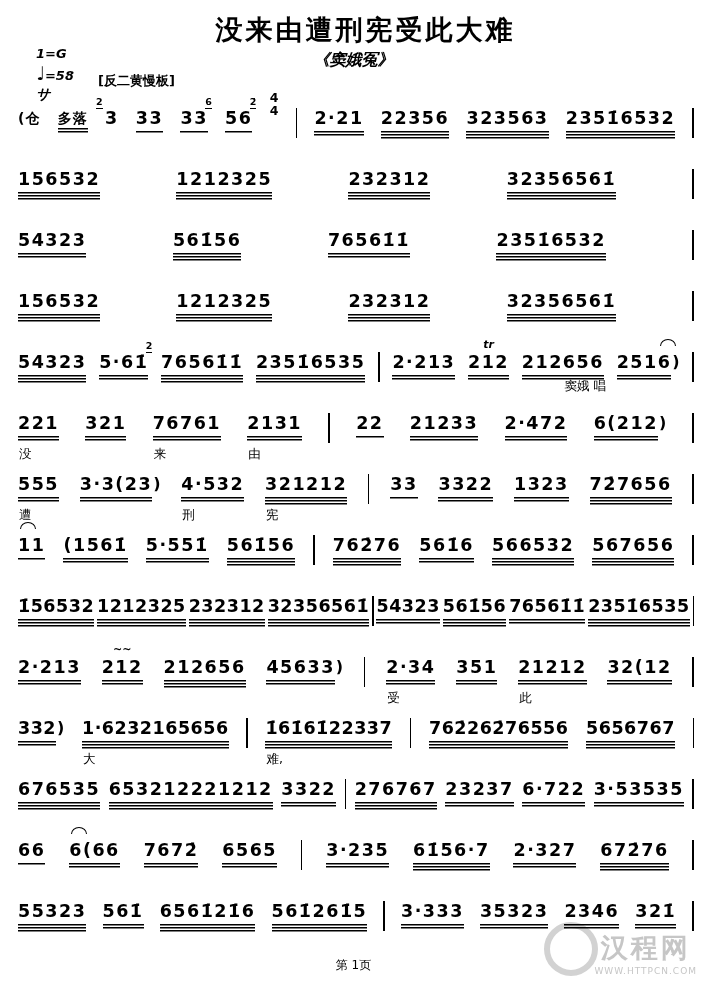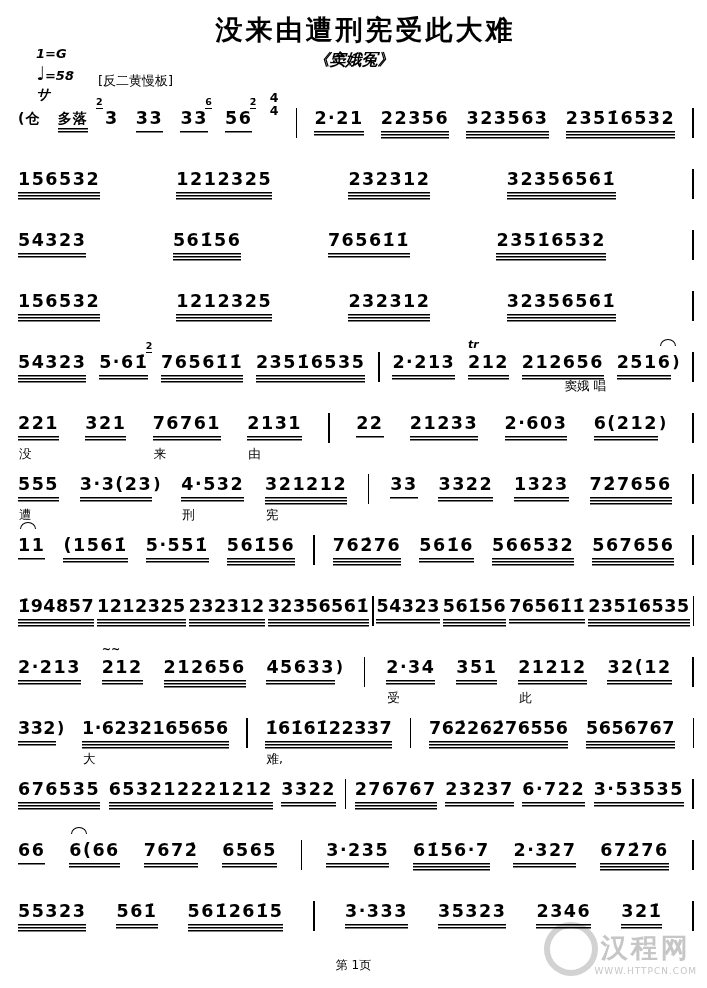--- a/index.html
+++ b/index.html
@@ -5,21 +5,21 @@
   html,body{margin:0;padding:0;background:#fff;}
   .page{width:707px;height:988px;position:relative;background:#fff;overflow:hidden;
         font-family:"DejaVu Sans","Liberation Sans",sans-serif;color:#000;}
   .title{position:absolute;top:12px;left:12px;width:100%;text-align:center;
          font-size:27px;font-weight:bold;letter-spacing:3px;}
   .subtitle{position:absolute;top:50px;left:0;width:100%;text-align:center;
             font-size:16px;font-weight:bold;font-style:italic;}
   .keyblock{position:absolute;left:36px;top:46px;font-size:13px;font-weight:bold;line-height:1.25;font-style:italic;}
   .tempo-note{font-size:19px;}
   .ban-symbol{font-size:14px;}
-  .style-label{position:absolute;left:98px;top:72px;font-size:13px;font-weight:normal;}
+  .style-label{position:absolute;left:98px;top:72px;font-size:13px;font-weight:bold;}
   .score{position:absolute;top:108px;left:18px;right:13px;z-index:2;}
   .score-line{display:flex;justify-content:space-between;align-items:flex-start;
               height:47px;margin-bottom:14px;position:relative;}
   .cell{position:relative;display:inline-block;white-space:nowrap;}
   .num{display:inline-block;font-size:17.5px;font-weight:bold;letter-spacing:1.5px;
        line-height:1.2;padding-bottom:11px;background-repeat:no-repeat;}
   .tight .num{letter-spacing:0.5px;}
   .cn .num{font-size:14px;letter-spacing:1px;}
   .u1 .num{background-image:linear-gradient(#000,#000);
            background-size:100% 1.5px;
@@ -27,21 +27,21 @@
   .u2 .num{background-image:linear-gradient(#000,#000),linear-gradient(#000,#000);
            background-size:100% 1.5px,100% 1.5px;
            background-position:0 calc(100% - 8px),0 calc(100% - 5px);}
   .u3 .num{background-image:linear-gradient(#000,#000),linear-gradient(#000,#000),linear-gradient(#000,#000);
            background-size:100% 1.5px,100% 1.5px,100% 1.5px;
            background-position:0 calc(100% - 8px),0 calc(100% - 5px),0 calc(100% - 2px);}
   .post{font-size:16px;font-weight:bold;vertical-align:top;margin-left:1px;}
   .sup{position:absolute;top:-11px;font-size:9.5px;font-weight:bold;
        border-bottom:1.5px solid #000;line-height:1;padding-bottom:1px;}
   .sup.sp-l{left:-9px;} .sup.sp-r{right:-4px;}
-  .above{position:absolute;top:-13px;left:0;right:0;
+  .above{position:absolute;top:-13px;left:0;right:0;text-align:center;
          font-size:11px;font-style:italic;font-weight:bold;line-height:1;}
   .above.arc{height:6px;width:14px;border:1.5px solid #000;border-bottom:none;
              border-radius:50%/100% 100% 0 0;left:50%;margin-left:-7px;right:auto;}
   .above.ap-l{left:2px;right:auto;margin-left:0;text-align:left;}
   .above.ap-r{right:4px;left:auto;margin-left:0;text-align:right;}
   .ly{position:absolute;top:33px;left:1px;font-size:12.5px;font-weight:normal;white-space:nowrap;}
   .barline{width:1.5px;height:30px;background:#000;flex:0 0 auto;}
   .timesig{display:flex;flex-direction:column;align-items:center;font-size:12.5px;
            font-weight:bold;line-height:1.05;margin-top:-17px;}
   .singer-label{position:absolute;right:88px;top:26px;font-size:12.5px;}
@@ -128,21 +128,21 @@
         <span class="singer-label">窦娥 唱</span>
       </div>
       <div class="score-line">
         <div class="cell u2"><span class="num">221</span><span class="ly">没</span></div>
         <div class="cell u2"><span class="num">321</span></div>
         <div class="cell u2"><span class="num">76761</span><span class="ly">来</span></div>
         <div class="cell u2"><span class="num">2131</span><span class="ly">由</span></div>
         <div class="barline"></div>
         <div class="cell u1"><span class="num">22</span></div>
         <div class="cell u2"><span class="num">21233</span></div>
-        <div class="cell u2"><span class="num">2·603</span></div>
+        <div class="cell u2"><span class="num">2·472</span></div>
         <div class="cell u2"><span class="num">6(212</span><span class="post">)</span></div>
         <div class="barline"></div>
       </div>
       <div class="score-line">
         <div class="cell u2"><span class="num">555</span><span class="ly">遭</span></div>
         <div class="cell u2"><span class="num">3·3(23</span><span class="post">)</span></div>
         <div class="cell u2"><span class="num">4·532</span><span class="ly">刑</span></div>
         <div class="cell u3"><span class="num">321212</span><span class="ly">宪</span></div>
         <div class="barline"></div>
         <div class="cell u1"><span class="num">33</span></div>
@@ -157,21 +157,21 @@
         <div class="cell u2"><span class="num">5·551̇</span></div>
         <div class="cell u3"><span class="num">561̇56</span></div>
         <div class="barline"></div>
         <div class="cell u3"><span class="num">762̇76</span></div>
         <div class="cell u2"><span class="num">561̇6</span></div>
         <div class="cell u3"><span class="num">566532</span></div>
         <div class="cell u3"><span class="num">567656</span></div>
         <div class="barline"></div>
       </div>
       <div class="score-line tight">
-        <div class="cell u3"><span class="num">1̇94857</span></div>
+        <div class="cell u3"><span class="num">1̇56532</span></div>
         <div class="cell u3"><span class="num">1212325</span></div>
         <div class="cell u3"><span class="num">232312</span></div>
         <div class="cell u3"><span class="num">32356561̇</span></div>
         <div class="barline"></div>
         <div class="cell u2"><span class="num">54323</span></div>
         <div class="cell u3"><span class="num">561̇56</span></div>
         <div class="cell u2"><span class="num">76561̇1̇</span></div>
         <div class="cell u3"><span class="num">2351̇6535</span></div>
         <div class="barline"></div>
       </div>
@@ -216,20 +216,21 @@
         <div class="barline"></div>
         <div class="cell u2"><span class="num">3·235</span></div>
         <div class="cell u3"><span class="num">61̇56·7</span></div>
         <div class="cell u2"><span class="num">2·327</span></div>
         <div class="cell u3"><span class="num">672̇76</span></div>
         <div class="barline"></div>
       </div>
       <div class="score-line">
         <div class="cell u3"><span class="num">55323</span></div>
         <div class="cell u2"><span class="num">561̇</span></div>
+        <div class="cell u3"><span class="num">6561̇21̇6</span></div>
         <div class="cell u3"><span class="num">561̇261̇5</span></div>
         <div class="barline"></div>
         <div class="cell u2"><span class="num">3·333</span></div>
         <div class="cell u2"><span class="num">35323</span></div>
         <div class="cell u2"><span class="num">2346</span></div>
         <div class="cell u2"><span class="num">321̇</span></div>
         <div class="barline"></div>
       </div>
     </div>
 

